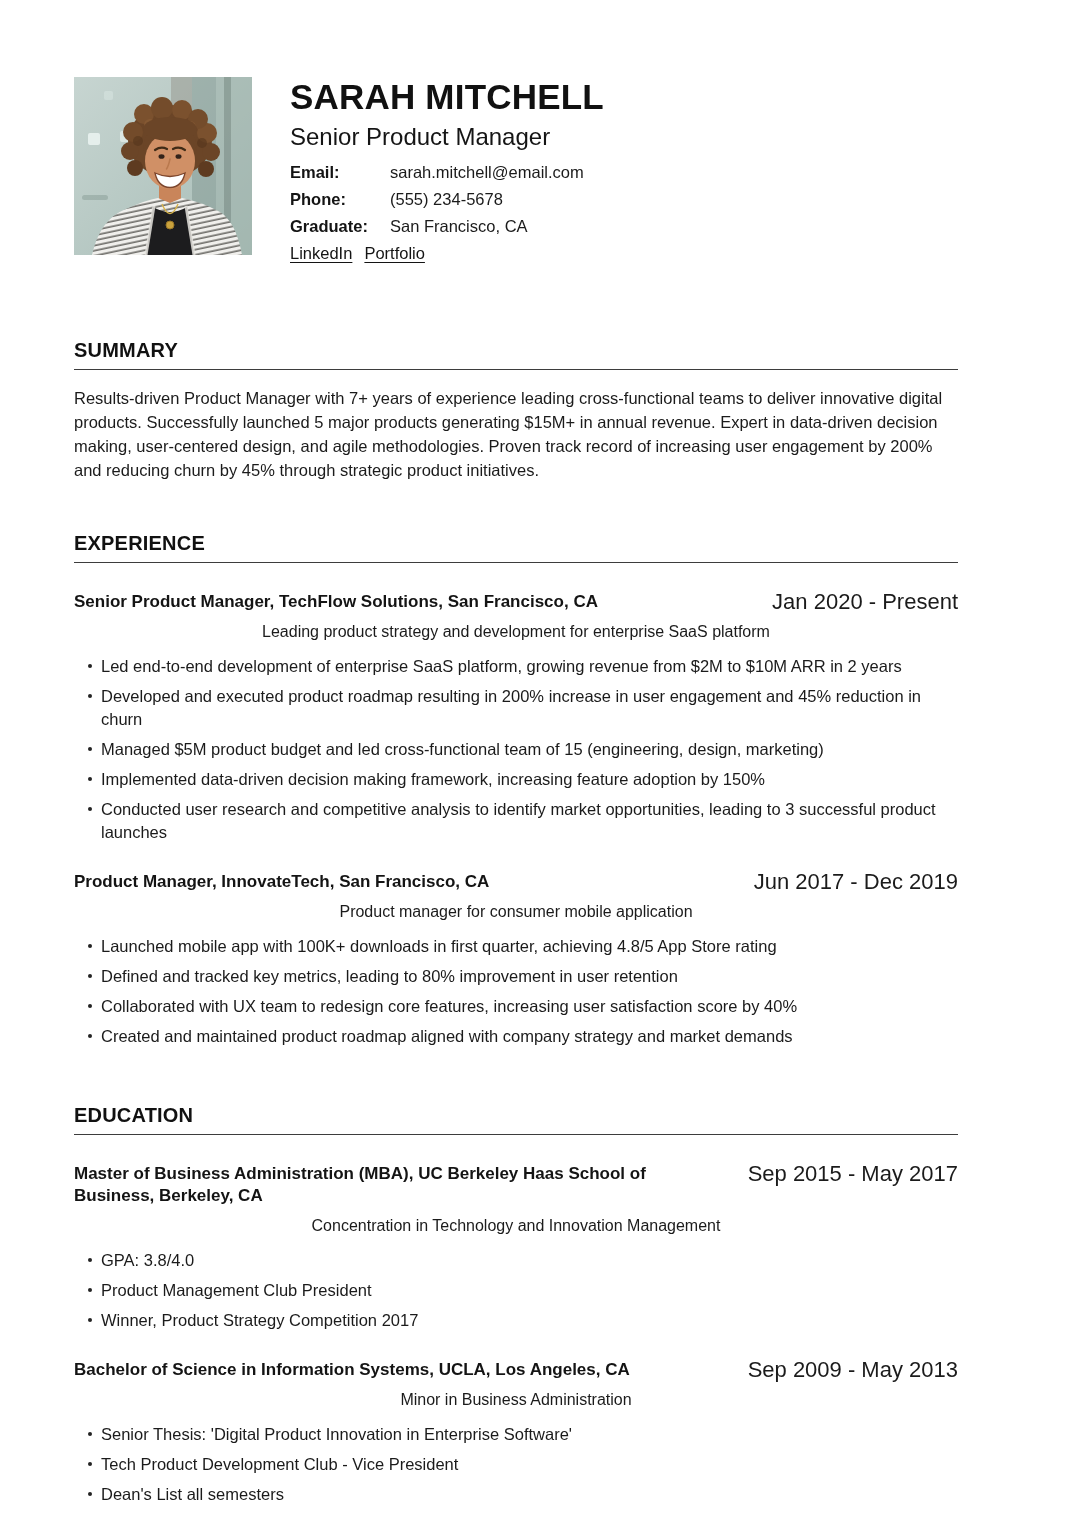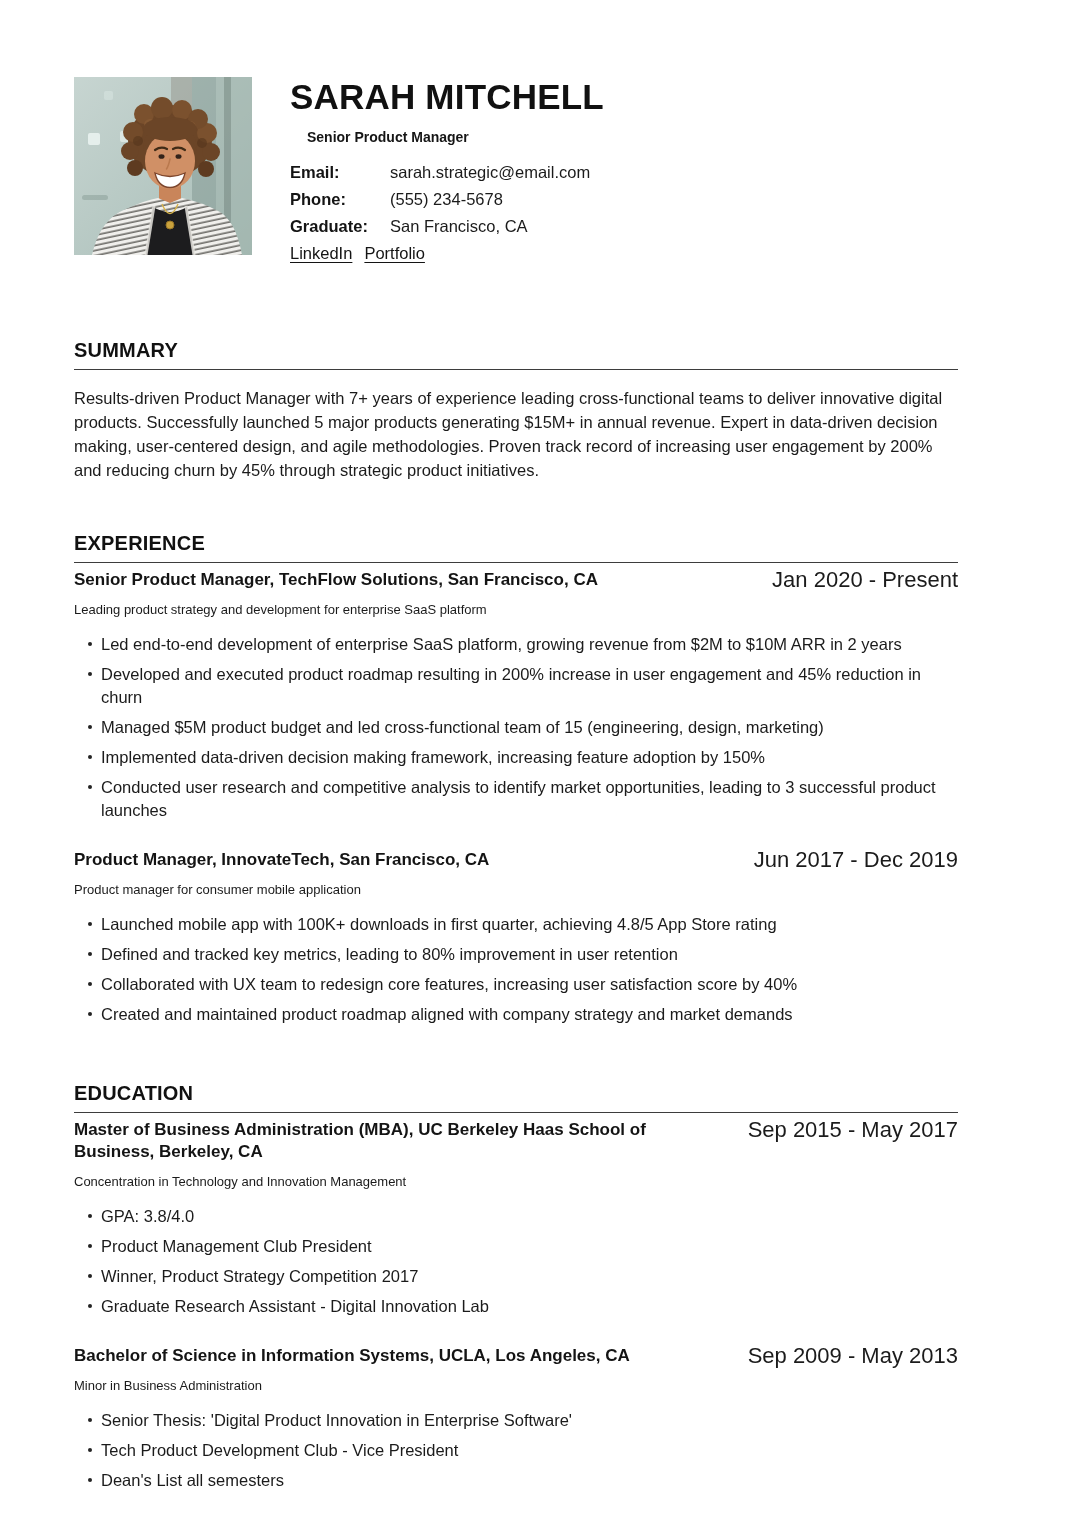--- a/index.html
+++ b/index.html
@@ -20,21 +20,21 @@
   
   .header { display: flex; gap: 38px; align-items: flex-start; }
   .photo { width: 178px; height: 178px; flex: 0 0 178px; overflow: hidden; }
   .photo svg { display: block; width: 178px; height: 178px; }
 
   .header-text { padding-top: 1px; }
   .name {
     margin: 0; font-size: 35px; line-height: 38px;
     font-weight: 700; color: #111; letter-spacing: 0.2px;
   }
-  .job-title { margin-top: 11px; font-size: 14px; line-height: 20px; font-weight: 700; color: #151515; margin-left: 17px; }
+  .job-title { margin-top: 11px; font-size: 24px; line-height: 20px; font-weight: 400; color: #151515; }
   .contact { margin-top: 16px; font-size: 16.5px; }
   .c-row { display: flex; line-height: 19px; margin-bottom: 8px; }
   .c-label { width: 100px; font-weight: 600; color: #141414; }
   .c-value { font-weight: 400; color: #1b1b1b; }
   .links { display: flex; gap: 12px; margin-top: 3px; font-size: 16.5px; text-align: right; }
   .links a {
     color: #141414; text-decoration: underline; text-underline-offset: 3px;
     cursor: pointer;
   }
 
@@ -44,32 +44,32 @@
   .section-education { margin-top: 56px; }
   .sec-head {
     font-size: 20px; font-weight: 700; color: #111;
     letter-spacing: 0.2px; padding-bottom: 7px;
     border-bottom: 1.5px solid #3d3d3d;
   }
   .summary-text {
     margin-top: 16px; font-size: 16.5px; line-height: 24px; color: #1b1b1b;
   }
 
-  .entry { margin-top: 6px; }
+  .entry { margin-top: 28px; }
   .entry + .entry { margin-top: 27px; }
   .entry-head { display: flex; justify-content: space-between; gap: 24px; }
   .entry-title {
     font-size: 17px; font-weight: 600; line-height: 22px;
     color: #141414; max-width: 742px;
   }
   .entry-dates {
     font-size: 22px; font-weight: 400; color: #1b1b1b;
     white-space: nowrap; line-height: 22px;
   }
-  .entry-subtitle { margin-top: 8px; font-size: 13px; line-height: 21px; color: #1b1b1b; }
+  .entry-subtitle { margin-top: 8px; font-size: 16px; line-height: 21px; color: #1b1b1b; text-align: center; }
 
   ul.bullets { list-style: none; margin: 13px 0 0 0; padding: 0; }
   ul.bullets li {
     position: relative; padding-left: 27px; margin-bottom: 7px;
     font-size: 16.5px; line-height: 23px; color: #1b1b1b;
   }
   ul.bullets li::before {
     content: ""; position: absolute; left: 14px; top: 9px;
     width: 4px; height: 4px; border-radius: 50%; background: #232323;
   }
@@ -149,21 +149,21 @@
       </svg>
     </div>
 
     <div class="header-text">
       <h1 class="name">SARAH MITCHELL</h1>
       <div class="job-title">Senior Product Manager</div>
 
       <div class="contact">
         <div class="c-row">
           <span class="c-label">Email:</span>
-          <span class="c-value">sarah.strategic@email.com</span>
+          <span class="c-value">sarah.mitchell@email.com</span>
         </div>
         <div class="c-row">
           <span class="c-label">Phone:</span>
           <span class="c-value">(555) 234-5678</span>
         </div>
         <div class="c-row">
           <span class="c-label">Graduate:</span>
           <span class="c-value">San Francisco, CA</span>
         </div>
       </div>
@@ -219,21 +219,20 @@
     <div class="entry">
       <div class="entry-head">
         <div class="entry-title">Master of Business Administration (MBA), UC Berkeley Haas School of Business, Berkeley, CA</div>
         <div class="entry-dates">Sep 2015 - May 2017</div>
       </div>
       <div class="entry-subtitle">Concentration in Technology and Innovation Management</div>
       <ul class="bullets">
         <li>GPA: 3.8/4.0</li>
         <li>Product Management Club President</li>
         <li>Winner, Product Strategy Competition 2017</li>
-        <li>Graduate Research Assistant - Digital Innovation Lab</li>
       </ul>
     </div>
 
     <div class="entry">
       <div class="entry-head">
         <div class="entry-title">Bachelor of Science in Information Systems, UCLA, Los Angeles, CA</div>
         <div class="entry-dates">Sep 2009 - May 2013</div>
       </div>
       <div class="entry-subtitle">Minor in Business Administration</div>
       <ul class="bullets">

